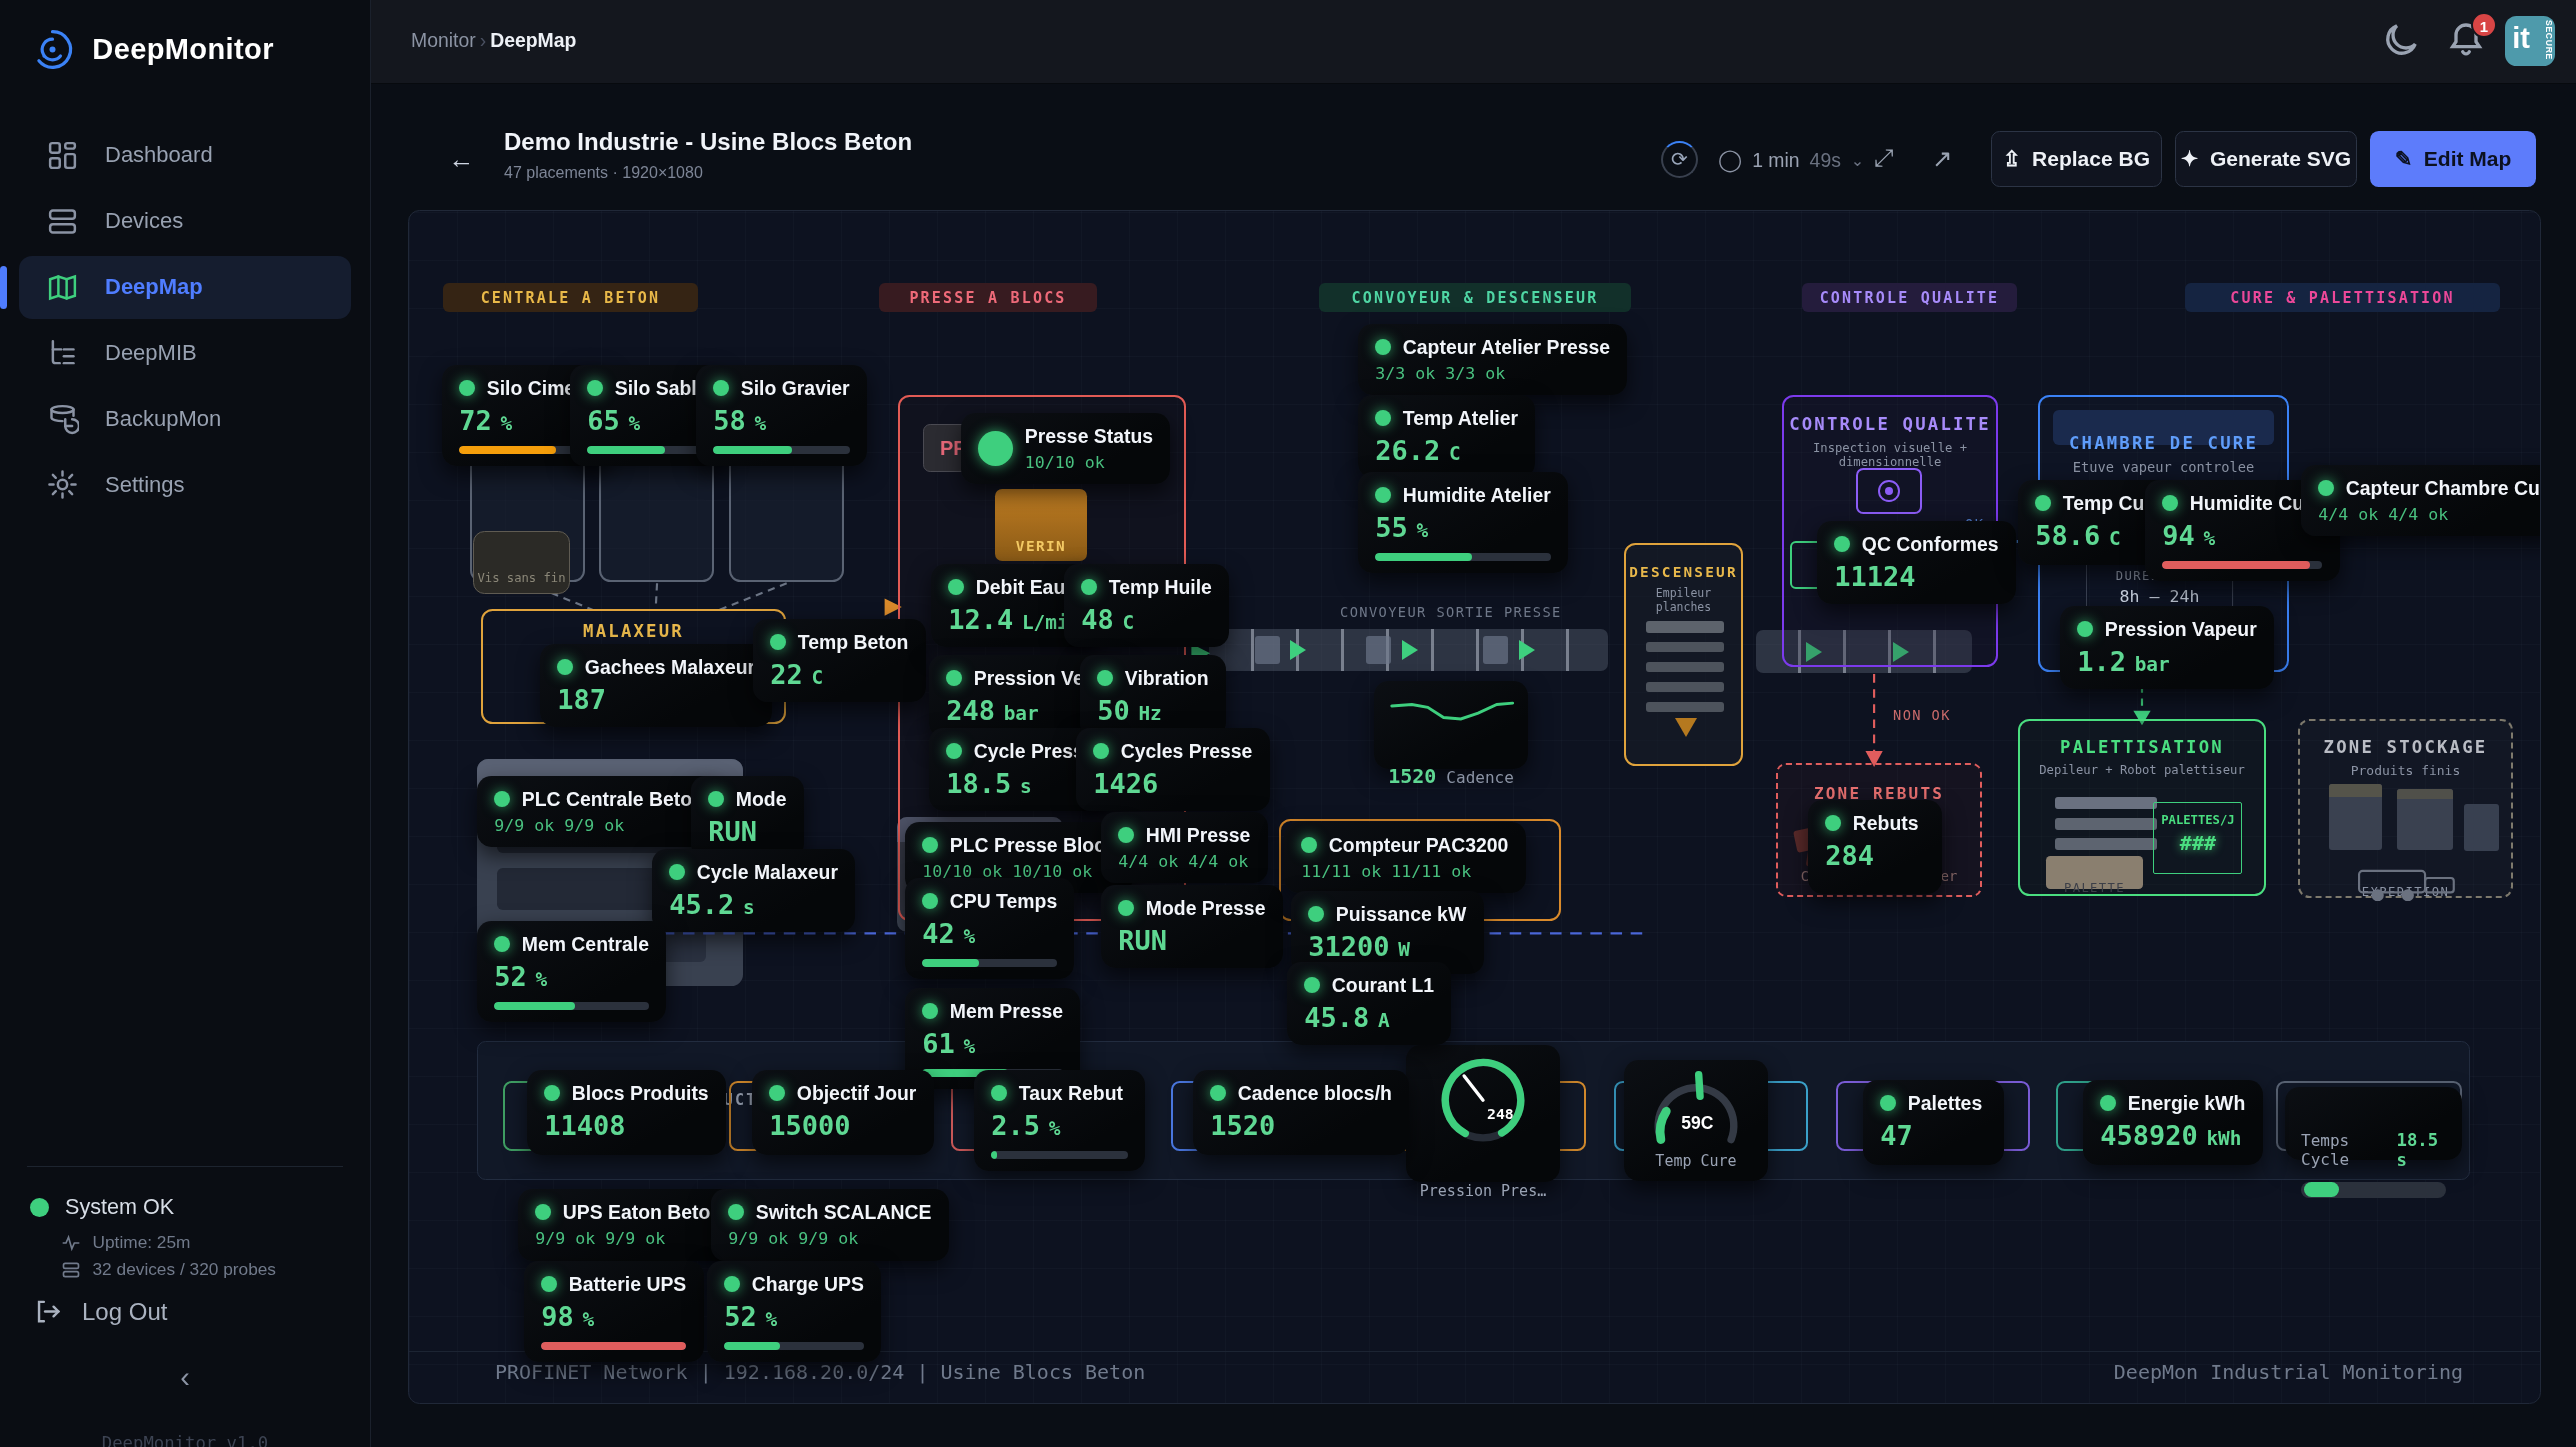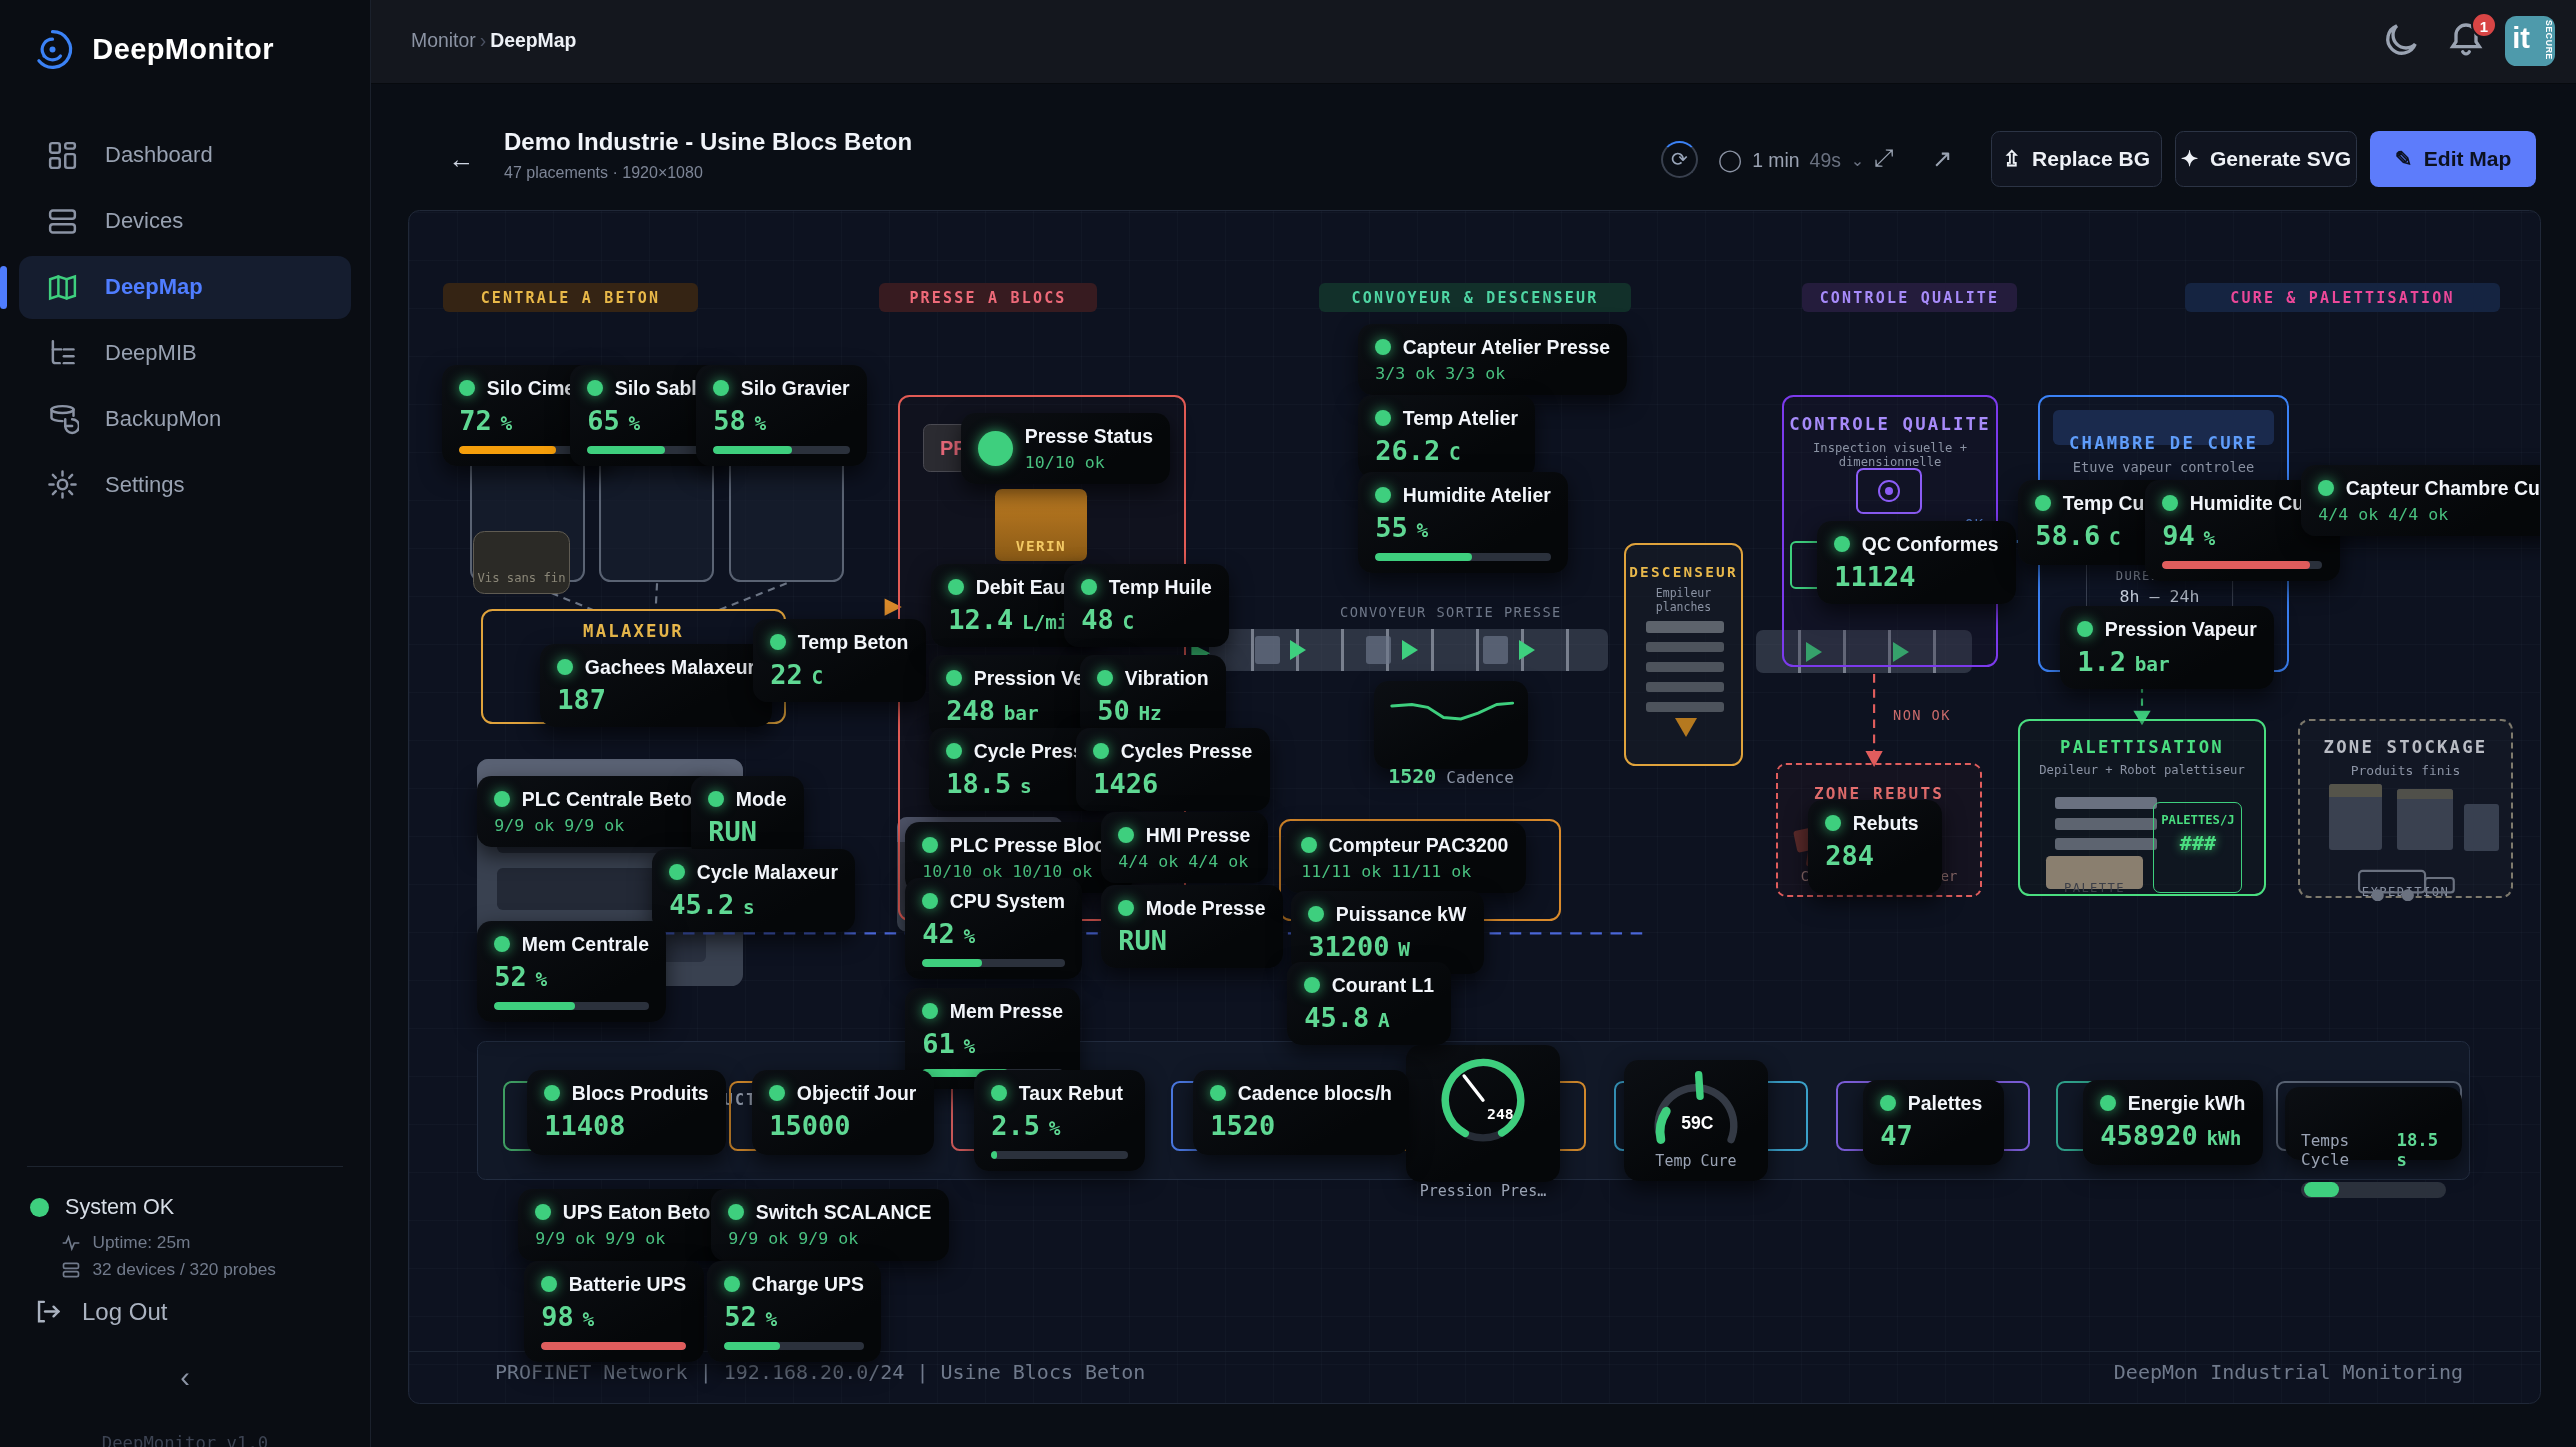--- a/index.html
+++ b/index.html
@@ -385,21 +385,21 @@
 
       <div class="zbox" style="left:1609px; top:508px; width:248px; height:177px; border:2.2px solid #4ade80; background:rgba(22,34,30,.25)">
         <div class="zt" style="margin-top:16px; color:#4ade80">PALETTISATION</div>
         <div class="zs" style="margin-top:5.8px; font-size:12.2px">Depileur + Robot palettiseur</div>
         <div class="grayline" style="left:35px; top:76px; width:102px; height:12.2px; background:#6a7180"></div>
         <div class="grayline" style="left:35px; top:97px; width:102px; height:12.2px; background:#5d6470"></div>
         <div class="grayline" style="left:35px; top:117px; width:102px; height:12.2px; background:#5d6470"></div>
         <div style="position:absolute; left:26px; top:135px; width:97px; height:33px; background:#8a7f6f; border-radius:4.3px; display:flex; align-items:center; justify-content:center">
           <span class="mono" style="font-size:12.2px; color:#3c3f48; letter-spacing:1.4px">PALETTE</span>
         </div>
-        <div style="position:absolute; right:21.6px; top:81px; width:89px; height:91px; border:1.4px solid #3ecf7e; border-radius:7px; text-align:center">
+        <div style="position:absolute; right:21.6px; top:81px; width:89px; height:72px; border:1.4px solid #3ecf7e; border-radius:2px; text-align:center">
           <div class="mono" style="margin-top:10px; font-size:12.2px; font-weight:bold; color:#4ade80">PALETTES/J</div>
           <div class="mono" style="margin-top:4.3px; font-size:20px; font-weight:bold; color:#4ade80; text-shadow:0 0 10px rgba(74,222,128,.8)">###</div>
         </div>
       </div>
 
       <div class="zbox" style="left:1889px; top:508px; width:215px; height:179px; border:2.9px dashed #7d796c; background:rgba(40,44,54,.2)">
         <div class="zt" style="margin-top:16px; color:#b9bcc4">ZONE STOCKAGE</div>
         <div class="zs" style="margin-top:5.8px; font-size:13px">Produits finis</div>
         <div style="position:absolute; left:29px; top:63px; width:53px; height:66px; background:#3a4150; border-radius:2.9px">
             <div style="height:13px; background:#55544a; border-radius:2.9px 2.9px 0 0"></div>
@@ -607,21 +607,21 @@
         <div class="badge" style="left: 496px; top: 611px; min-width: 154px; min-height: 69px;">
           <div class="hd">
             <span class="dot"></span>
             <span class="lbl">PLC Presse Blocs</span>
           </div>
           <div class="sub">10/10 ok 10/10 ok</div>
         </div>
         <div class="badge" style="left: 496px; top: 667px; min-width: 144px; min-height: 89px;">
           <div class="hd">
             <span class="dot"></span>
-            <span class="lbl">CPU System</span>
+            <span class="lbl">CPU Temps</span>
           </div>
           <div class="val"><span class="n">42</span><span class="u">%</span></div>
           <div class="bar">
             <i style="width:42%;background:#3ecf7e"></i>
           </div>
         </div>
         <div class="badge" style="left: 496px; top: 753px; min-width: 144px; min-height: 89px; margin-top: 24px;">
           <div class="hd">
             <span class="dot"></span>
             <span class="lbl">Mem Presse</span>

